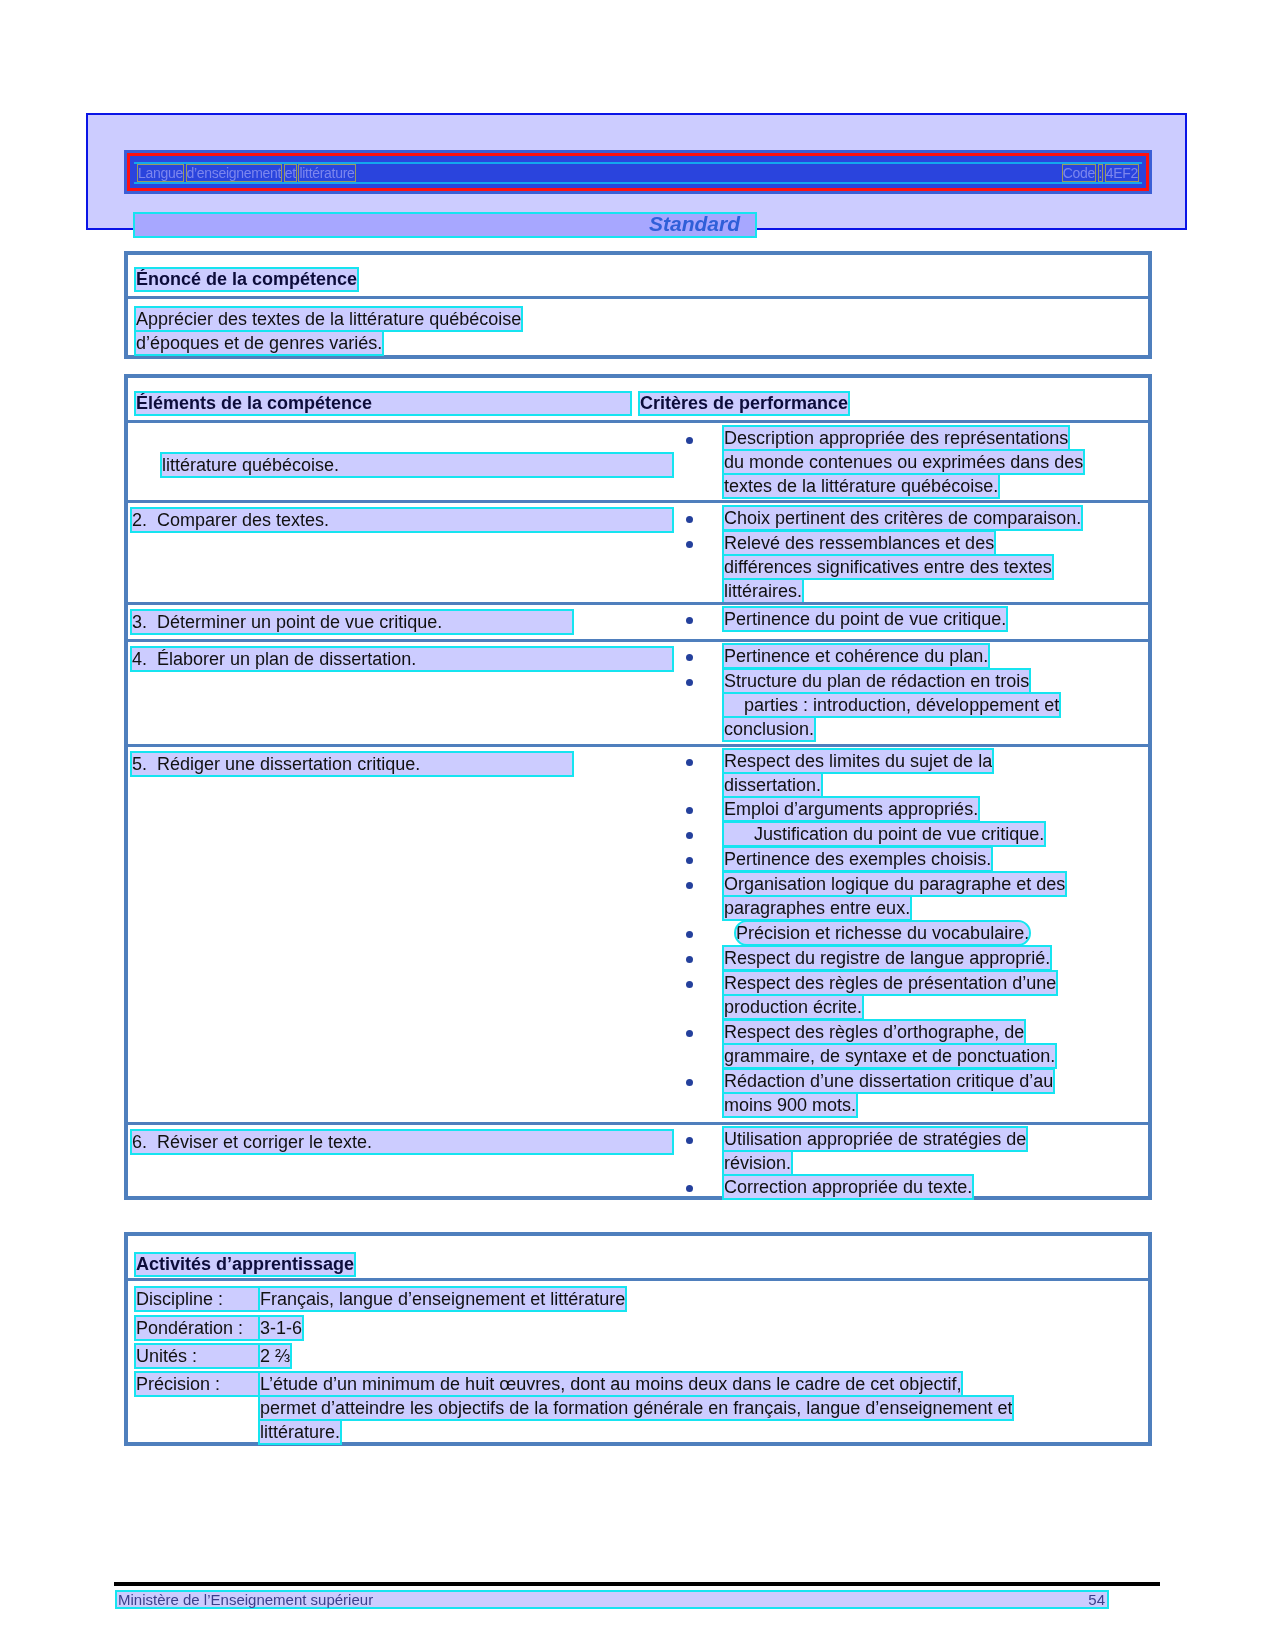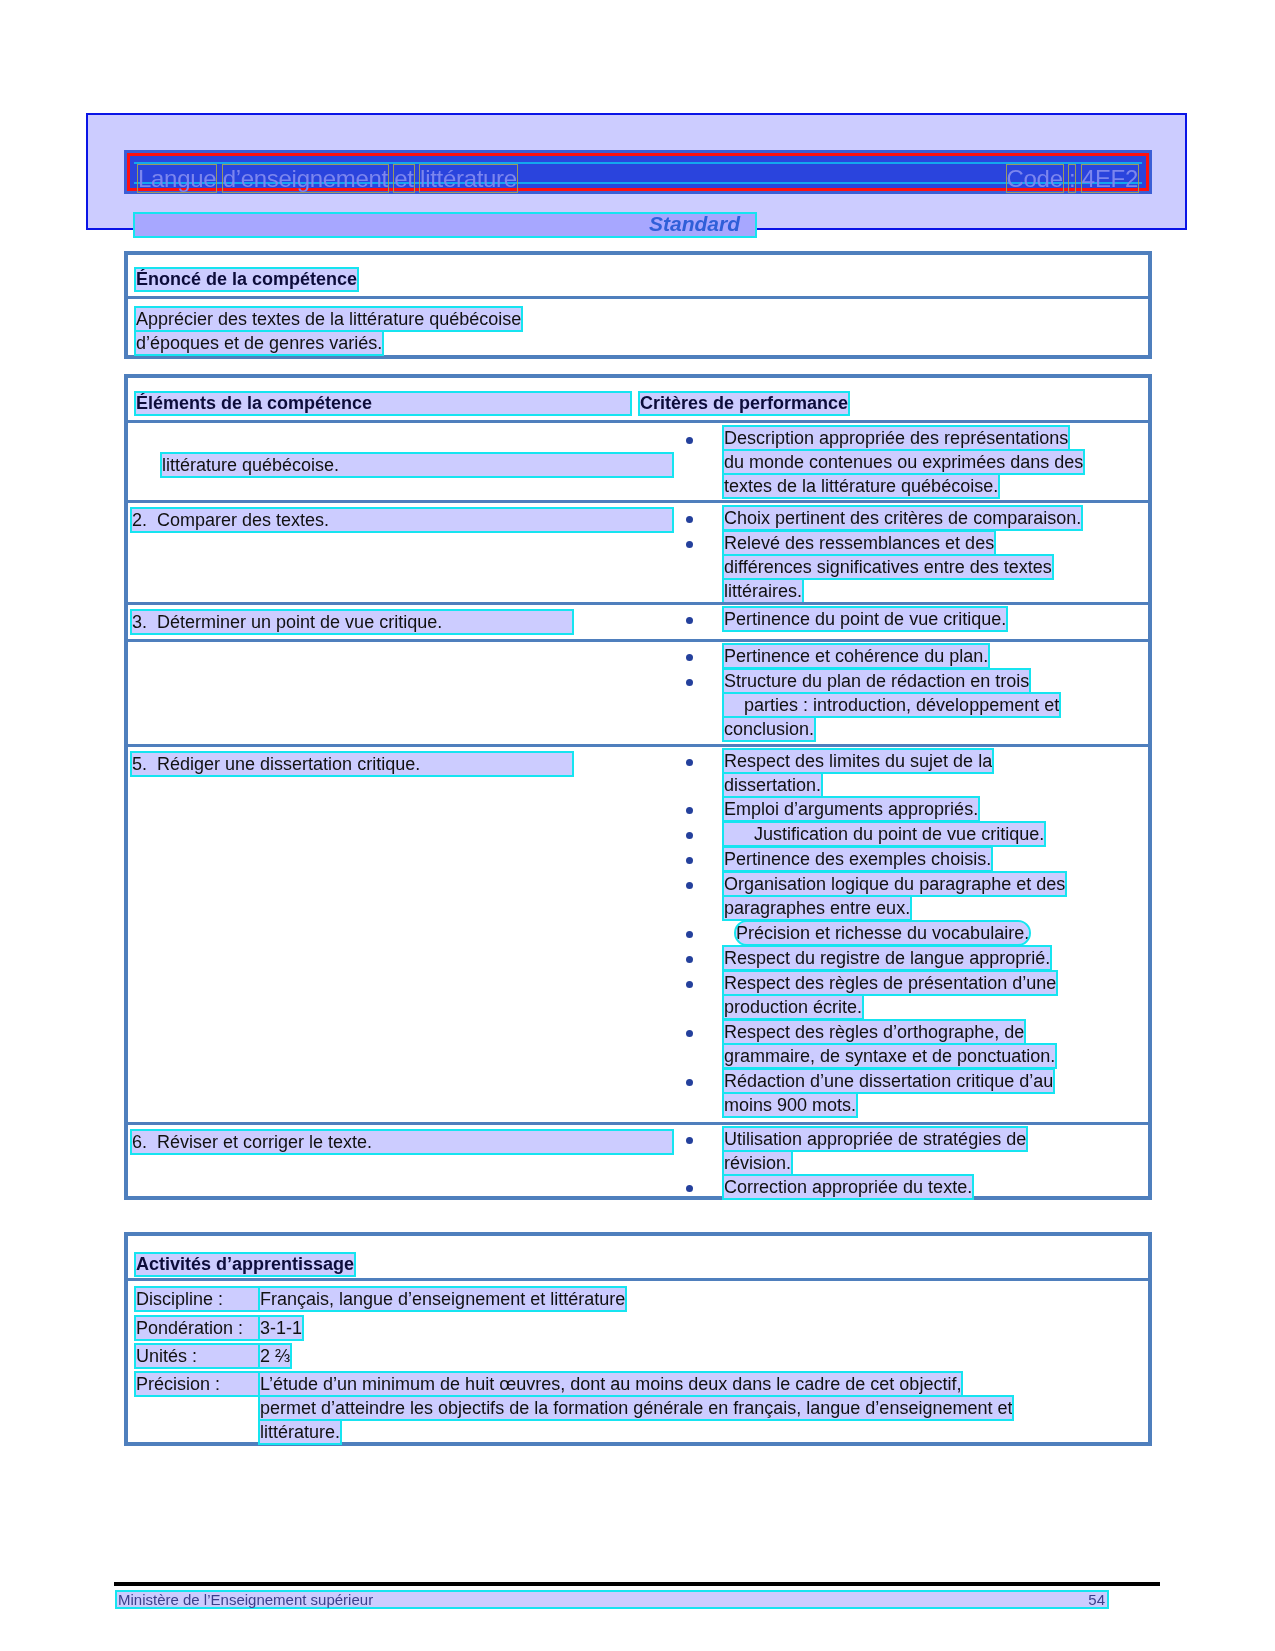--- a/index.html
+++ b/index.html
@@ -2,21 +2,21 @@
 <html><head>
   <meta charset="utf-8">
   <style>
     html, body { margin:0; padding:0; }
     body { width:1275px; height:1651px; background:#ffffff; position:relative; font-family:"Liberation Sans", sans-serif; color:#111; overflow:hidden; }
 
     .overlay { position:absolute; left:86px; top:113px; width:1101px; height:117px; background:#ccccff; border:2px solid #0a14e6; box-sizing:border-box; }
     .hbar { position:absolute; left:124px; top:150px; width:1028px; height:44px; background:#3b5fd6; }
     .hbar-inner { position:absolute; left:3px; top:3px; right:3px; bottom:3px; border:3px solid #ff1010; background:#2a44dd; }
     .hbar-strip { position:absolute; left:4px; right:4px; top:6px; height:18px; border-top:2px solid #14a6ee; border-bottom:2px solid #14a6ee; background:#2a44dd; }
-    .htext { position:absolute; top:1px; font-size:24px; color:#7c86ee; letter-spacing:-0.3px; white-space:nowrap; }
+    .htext { position:absolute; top:1px; font-size:14px; color:#7c86ee; letter-spacing:-0.3px; white-space:nowrap; }
     .htext span { outline:1px solid #9a9a60; }
     .htitle { left:4px; }
     .hcode { right:4px; }
 
     .obj-row { position:absolute; left:135px; top:214px; width:620px; height:22px; background:#a7a7ff; outline:2px solid #16e4f0; }
     .obj { position:absolute; top:-2px; font-size:21px; font-style:italic; font-weight:bold; color:#2f5fd8; }
     .obj.left { left:2px;margin-top:48px; }
     .obj.right { left:514px; }
 
     .box { position:absolute; left:124px; width:1028px; border:4px solid #4f7fbd; box-sizing:border-box; background:#fff; }
@@ -94,20 +94,21 @@
   <div class="divider" style="top:224px;"></div>
 
   <div class="bl" style="top:228px;height:33px;">
     <span class="txt hl" style="left:4px;top:5px;width:440px;">3.&nbsp;&nbsp;Déterminer un point de vue critique.</span>
     <span class="bullet" style="left:558px;top:11px;"></span>
     <span class="txt hl" style="left:596px;top:2px;">Pertinence du point de vue critique.</span>
   </div>
   <div class="divider" style="top:261px;"></div>
 
   <div class="bl" style="top:265px;height:101px;">
+    <span class="txt hl" style="left:4px;top:5px;width:540px;">4.&nbsp;&nbsp;Élaborer un plan de dissertation.</span>
     <span class="bullet" style="left:558px;top:11px;"></span>
     <span class="txt hl" style="left:596px;top:2px;">Pertinence et cohérence du plan.</span>
     <span class="bullet" style="left:558px;top:36px;"></span>
     <span class="txt hl" style="left:596px;top:27px;">Structure du plan de rédaction en trois</span>
     <span class="txt hl" style="left:596px;top:51px;padding-left:20px;">parties : introduction, développement et</span>
     <span class="txt hl" style="left:596px;top:75px;">conclusion.</span>
   </div>
   <div class="divider" style="top:366px;"></div>
 
   <div class="bl" style="top:370px;height:370px;">
@@ -153,21 +154,21 @@
 <div class="box" style="top:1232px;height:214px;">
   <span class="bold-title hl" style="left:8px;top:18px;">Activités d’apprentissage</span>
   <div class="divider" style="top:42px;"></div>
 
   <div>
     <span class="txt hl" style="left:8px;top:52px;width:124px;">Discipline :</span>
     <span class="txt hl" style="left:132px;top:52px;">Français, langue d’enseignement et littérature</span>
   </div>
   <div>
     <span class="txt hl" style="left:8px;top:81px;width:124px;">Pondération :</span>
-    <span class="txt hl" style="left:132px;top:81px;">3-1-1</span>
+    <span class="txt hl" style="left:132px;top:81px;">3-1-6</span>
   </div>
   <div>
     <span class="txt hl" style="left:8px;top:109px;width:124px;">Unités :</span>
     <span class="txt hl" style="left:132px;top:109px;">2 ⅔</span>
   </div>
   <div>
     <span class="txt hl" style="left:8px;top:137px;width:124px;">Précision :</span>
     <span class="txt hl" style="left:132px;top:137px;">L’étude d’un minimum de huit œuvres, dont au moins deux dans le cadre de cet objectif,</span>
     <span class="txt hl" style="left:132px;top:161px;">permet d’atteindre les objectifs de la formation générale en français, langue d’enseignement et</span>
     <span class="txt hl" style="left:132px;top:185px;">littérature.</span>

